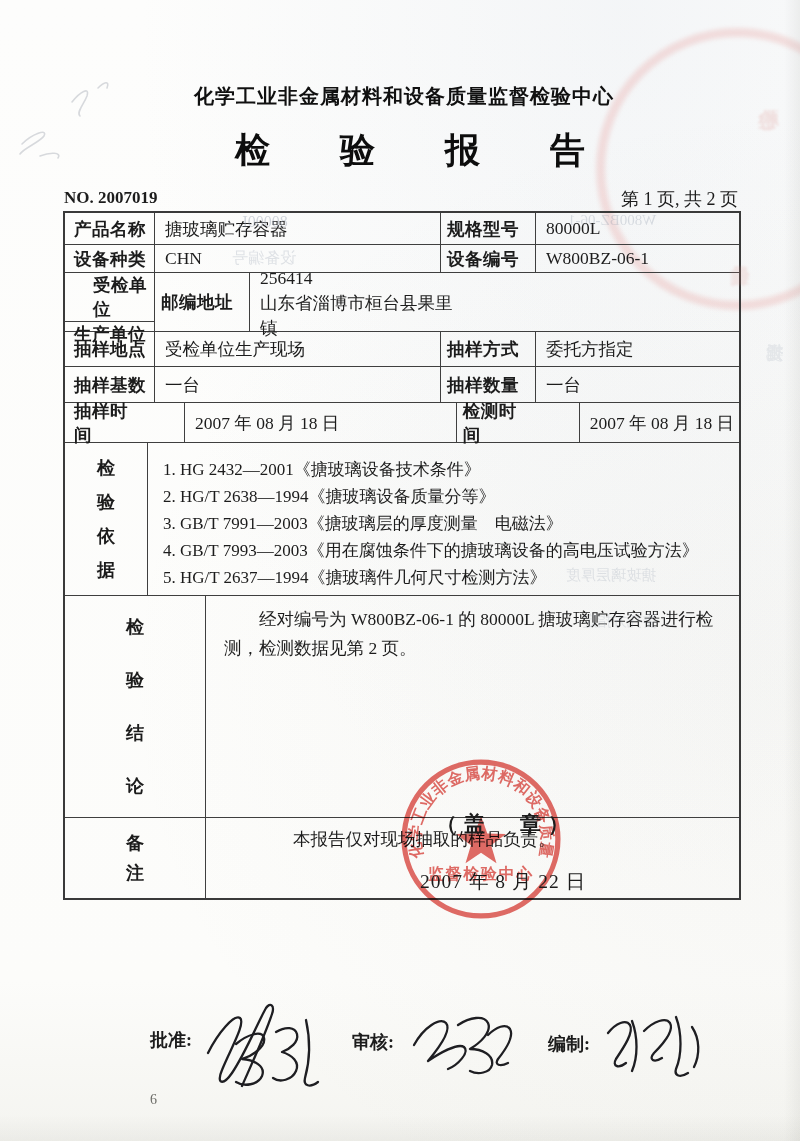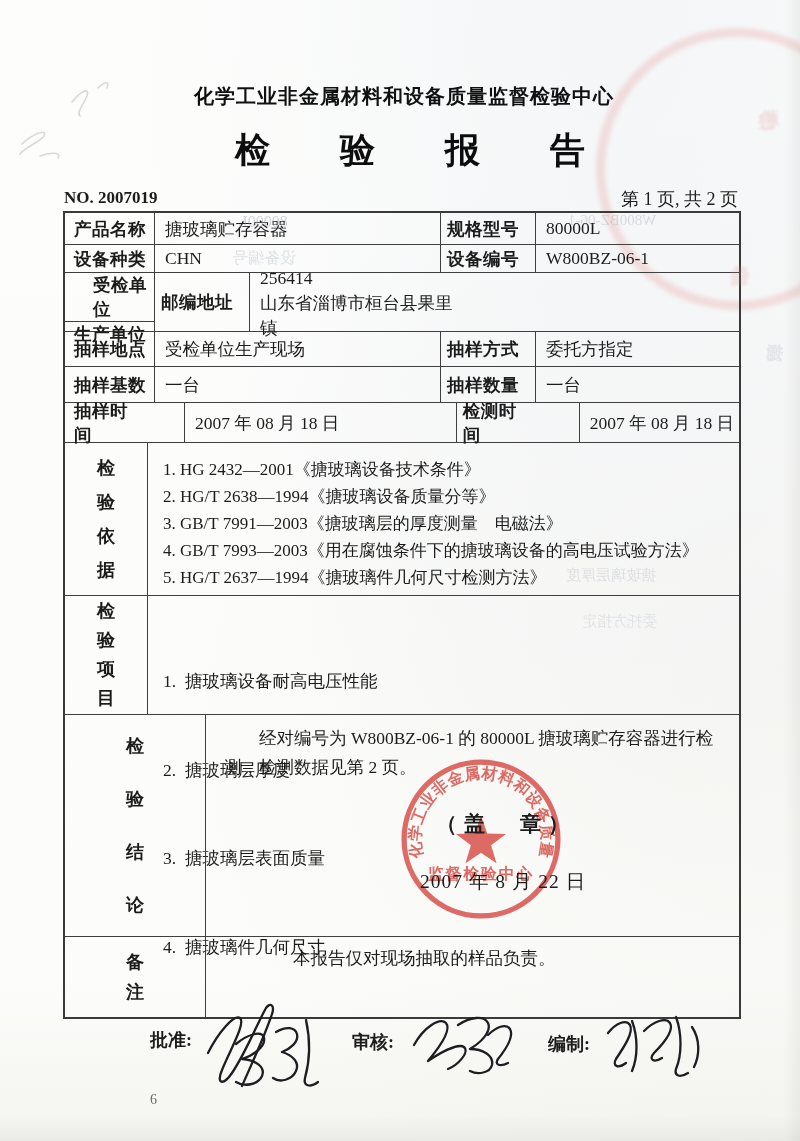--- a/index.html
+++ b/index.html
@@ -148,31 +148,20 @@
       </div>
       <div class="c basis-body bl">
         <div>1. HG 2432—2001《搪玻璃设备技术条件》</div>
         <div>2. HG/T 2638—1994《搪玻璃设备质量分等》</div>
         <div>3. GB/T 7991—2003《搪玻璃层的厚度测量　电磁法》</div>
         <div>4. GB/T 7993—2003《用在腐蚀条件下的搪玻璃设备的高电压试验方法》</div>
         <div>5. HG/T 2637—1994《搪玻璃件几何尺寸检测方法》</div>
       </div>
     </div>
 
-    <div class="row sec-items">
-      <div class="c seclab w-sl-a">
-        <div class="vtxt lh-items">检验项目</div>
-      </div>
-      <div class="c items-body bl">
-        <div>1.  搪玻璃设备耐高电压性能</div>
-        <div>2.  搪玻璃层厚度</div>
-        <div>3.  搪玻璃层表面质量</div>
-        <div>4.  搪玻璃件几何尺寸</div>
-      </div>
-    </div>
 
     <div class="row sec-conc">
       <div class="c seclab w-sl-b">
         <div class="vtxt lh-conc">检验结论</div>
       </div>
       <div class="c conc-body bl">
         <p>经对编号为 W800BZ-06-1 的 80000L 搪玻璃贮存容器进行检测，检测数据见第 2 页。</p>
       </div>
     </div>
 

